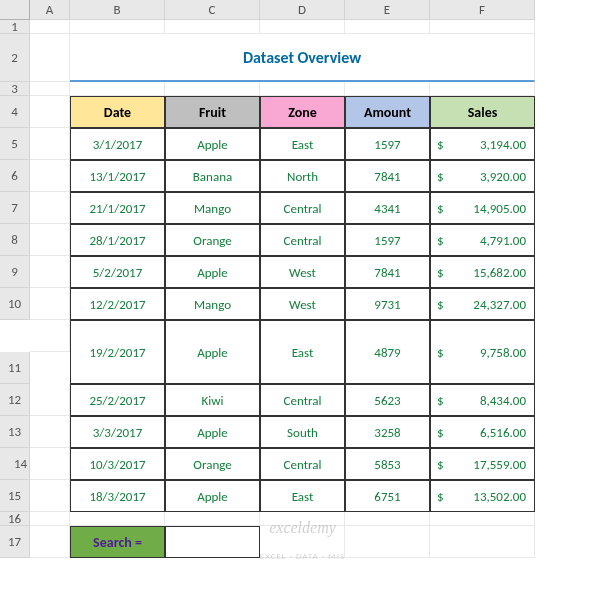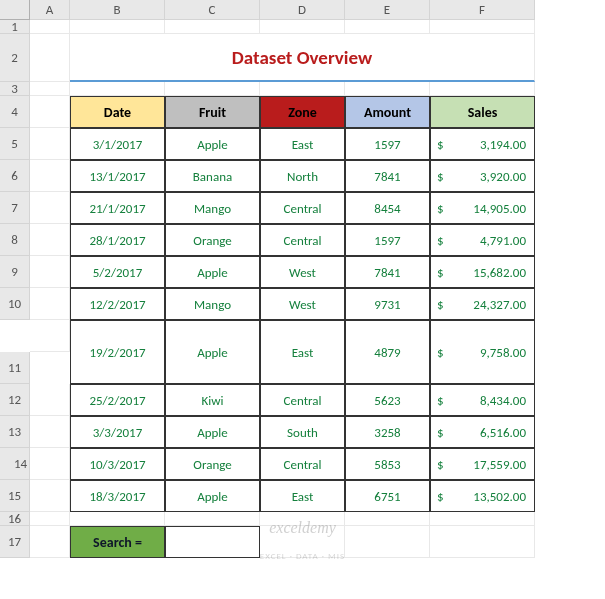--- a/index.html
+++ b/index.html
@@ -5,46 +5,46 @@
     * { box-sizing: border-box; margin: 0; padding: 0; }
     body { font-family: Calibri, Arial, sans-serif; background: #fff; width: 605px; height: 599px; position: relative; overflow: hidden; }
     .sheet { display: grid; grid-template-columns: 30px 40px 95px 95px 85px 85px 105px; }
     .col-header { background: #e8e8e8; border-right: 1px solid #d4d4d4; border-bottom: 1px solid #d4d4d4; text-align: center; font-size: 13px; color: #555; height: 20px; line-height: 20px; }
     .row-header { background: #e8e8e8; border-right: 1px solid #d4d4d4; border-bottom: 1px solid #d4d4d4; text-align: center; font-size: 13px; color: #555; display: flex; align-items: center; justify-content: center; }
     .cell { border-right: 1px solid #e8e8e8; border-bottom: 1px solid #e8e8e8; background: #fff; }
     .corner { background: #e8e8e8; border-right: 1px solid #b0b0b0; border-bottom: 1px solid #b0b0b0; }
     .title-merged {
       grid-column: 3 / 8;
       display: flex; align-items: center; justify-content: center;
-      font-size: 19px; font-weight: bold; color: #b91c1c;
+      font-size: 16px; font-weight: bold; color: #0369a1;
       border-bottom: 2px solid #5b9bd5;
       background: #fff;
       border-right: 1px solid #e8e8e8;
     }
     .th {
       font-weight: bold; font-size: 14px;
       display: flex; align-items: center; justify-content: center;
       border: 1px solid #333;
     }
     .th-date { background: #ffe699; }
     .th-fruit { background: #bfbfbf; }
-    .th-zone { background: #b91c1c; }
+    .th-zone { background: #f9a8d4; }
     .th-amount { background: #b4c6e7; }
     .th-sales { background: #c6e0b4; }
     .td {
       font-size: 13px; color: #15803d;
       display: flex; align-items: center; justify-content: center;
       border: 1px solid #333;
       background: #fff;
     }
     .td-sales { justify-content: space-between; padding: 0 8px 0 6px; }
     .td-sales .dollar { }
     .td-sales .num { text-align: right; }
     .search-label {
-      background: #70ad47; color: #0f172a; font-weight: bold; font-size: 14px;
+      background: #70ad47; color: #4c1d95; font-weight: bold; font-size: 14px;
       display: flex; align-items: center; justify-content: center;
       border: 1px solid #333;
       height: 32px;
     }
     .search-input {
       border: 1px solid #333; background: #fff;
       height: 32px;
     }
     .watermark {
       position: absolute; bottom: 62px; left: 50%; transform: translateX(-50%);
@@ -110,21 +110,21 @@
     <div class="td">7841</div>
     <div class="td td-sales">
       <span class="dollar">$</span>
       <span class="num">3,920.00</span>
     </div>
     <div class="row-header" style="height: 32px;">7</div>
     <div class="cell" style="height: 32px;"></div>
     <div class="td">21/1/2017</div>
     <div class="td">Mango</div>
     <div class="td">Central</div>
-    <div class="td">8454</div>
+    <div class="td">4341</div>
     <div class="td td-sales">
       <span class="dollar">$</span>
       <span class="num">14,905.00</span>
     </div>
     <div class="row-header" style="height: 32px;">8</div>
     <div class="cell" style="height: 32px;"></div>
     <div class="td">28/1/2017</div>
     <div class="td">Orange</div>
     <div class="td">Central</div>
     <div class="td">1597</div>

